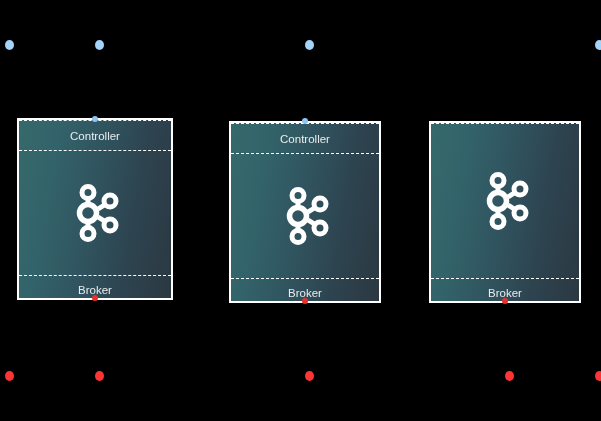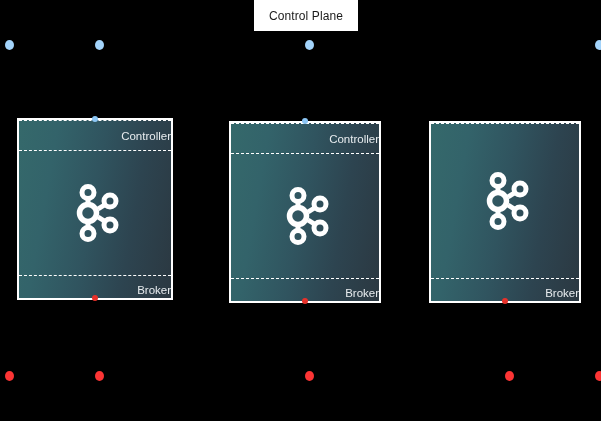--- a/index.html
+++ b/index.html
@@ -63,21 +63,21 @@
     left: 0;
     right: 0;
     height: 0;
     border-top: 1px dashed #ffffff;
   }
 
   .section-label {
     position: absolute;
     left: 0;
     right: 0;
-    text-align: right;
+    text-align: center;
     color: #e8ecef;
     font-size: 11.5px;
     line-height: 1;
     white-space: nowrap;
   }
 
   
   .kafka-logo {
     position: absolute;
     width: 52px;
@@ -109,21 +109,20 @@
     height: 6px;
   }
   .dot-small.dot-control { background: #8cc6f5; }
   .dot-small.dot-data { background: #e8312a; }
 </style>
 </head>
 <body>
 
 <div id="canvas">
 
-  <div class="plane-label" id="control-plane-label">Control Plane</div>
 
 
   <div id="dynamic-layer">
       <div class="node" style="left: 17px; top: 118px; width: 156px; height: 182px;">
         <div class="node-inner">
           <div class="dash-line" style="top: 0px;"></div>
           <div class="section-label" style="top: 11px;">Controller</div>
           <div class="dash-line" style="top: 30px;"></div>
           <div class="dash-line" style="top: 155px;"></div>
           <div class="section-label" style="top: 165px;">Broker</div>

